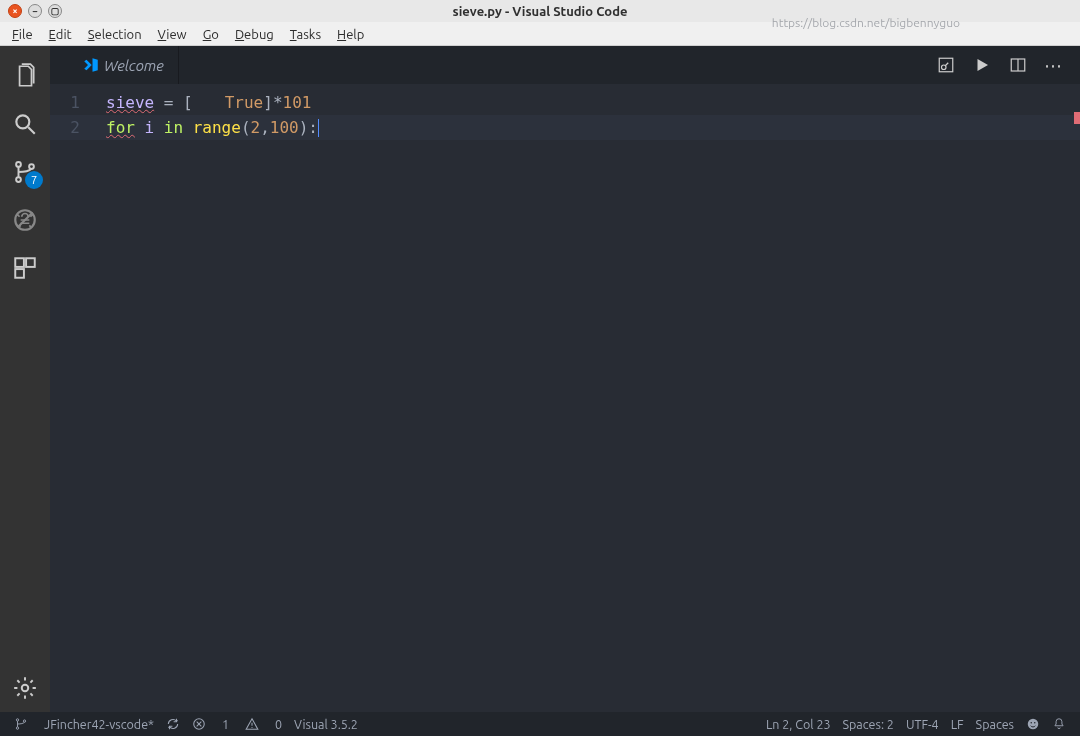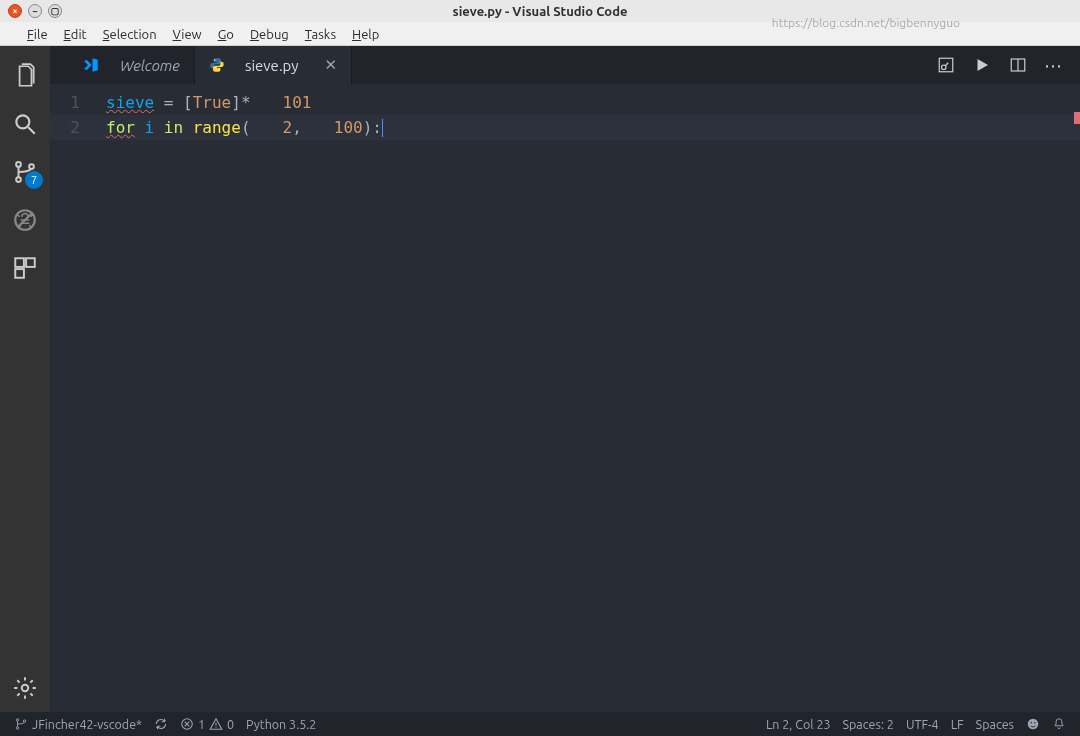--- a/index.html
+++ b/index.html
@@ -16,21 +16,21 @@
   }
   .window-controls { display: flex; gap: 6px; padding-left: 8px; }
   .wc { width: 14px; height: 14px; border-radius: 50%; border: 1px solid #888; display: flex; align-items: center; justify-content: center; font-size: 9px; line-height: 1; }
   .wc-close { background: #e95420; border-color: #c34113; color: #fff; }
   .wc-min, .wc-max { background: #ddd; }
   .title-text { position: absolute; left: 50%; transform: translateX(-50%); font-size: 13px; font-weight: 700; }
 
   
   .menu-bar {
     height: 24px; background: #f0f0f0; display: flex; align-items: center;
-    padding: 0 19px; border-bottom: 1px solid #d0d0d0; font-size: 13px; color: #2c2c2c;
+    padding: 0 4px; border-bottom: 1px solid #d0d0d0; font-size: 13px; color: #2c2c2c;
   }
   .menu-item { padding: 0 8px; cursor: default; }
   .menu-item .ul { text-decoration: underline; }
 
   
   .app { flex: 1 1 auto; display: flex; background: #1e1e1e; color: #ccc; position: relative; }
 
   
   .activity-bar {
     width: 50px; background: #333333; display: flex; flex-direction: column;
@@ -47,61 +47,61 @@
   .act-scm { position: relative; }
 
   
   .editor-col { flex: 1; display: flex; flex-direction: column; }
 
   .tabs {
     height: 38px; background: #21252b; display: flex; align-items: stretch;
     padding-left: 18px;
   }
   .tab {
-    display: flex; align-items: center; gap: 20px; padding: 0 14px;
+    display: flex; align-items: center; gap: 4px; padding: 0 14px;
     font-size: 15px; color: #9da5b4; cursor: pointer; font-style: italic;
     border-right: 1px solid #181a1f;
   }
   .tab.active { background: #282c34; color: #d7dae0; font-style: normal; }
   .tab .close { font-style: normal; color: #9da5b4; font-size: 15px; margin-left: 6px; }
   .tab-actions {
     margin-left: auto; display: flex; align-items: center; gap: 12px; padding-right: 14px;
   }
   .tab-actions .ta { width: 24px; height: 24px; display:flex;align-items:center;justify-content:center; cursor:pointer;}
   .tab-actions svg { width: 18px; height: 18px; }
   .dots { color:#ccc; font-size:18px; letter-spacing:2px; }
 
   .editor {
     flex: 1; background: #282c34; font-family: "Consolas","Menlo","DejaVu Sans Mono",monospace;
     font-size: 16px; line-height: 24px; position: relative; padding-top: 6px;
   }
   .line { display: flex; height: 25px; align-items:center;}
   .gutter { width: 56px; color: #4b5363; text-align: right; padding-right: 26px; user-select:none;}
   .code { white-space: pre; color: #abb2bf; }
   .line.current { background: #2c313c; }
-  .tok-var { color: #0ea5e9; }
+  .tok-var { color: #c4b5fd; }
   .tok-op { color: #abb2bf; }
   .tok-punc { color: #abb2bf; }
-  .tok-const { color: #d19a66; }
-  .tok-num { color: #d19a66; margin-left: 32px; }
+  .tok-const { color: #d19a66; margin-left: 32px; }
+  .tok-num { color: #d19a66; }
   .tok-kw { color: #bef264; }
   .tok-func { color: #fde047; }
   .squiggle { text-decoration: underline wavy #e06c75; text-decoration-thickness: 1px;}
   .cursor-caret { display:inline-block; width:1px; height:18px; background:#528bff; vertical-align:middle;}
 
   .minimap-marker {
     position: absolute; right: 0; top: 28px; width: 6px; height: 12px; background: #e06c75;
   }
 
   
   .status-bar {
     height: 24px; background: #21252b; color: #9da5b4; display: flex;
     align-items: center; font-size: 12.5px; padding: 0 8px;
   }
-  .sb-item { display: flex; align-items: center; gap: 4px; padding: 0 6px; cursor:pointer; }
+  .sb-item { display: flex; align-items: center; gap: 16px; padding: 0 6px; cursor:pointer; }
   .sb-spacer { flex: 1; }
   .sb-item svg { width: 14px; height: 14px; }
   .watermark { position:absolute; right:120px; top:16px; color:#6a6f78; font-size:12px; opacity:0.55;}
 </style>
 </head>
 <body>
 
 <div class="title-bar">
   <div class="window-controls">
     <div class="wc wc-close">×</div>
@@ -170,30 +170,20 @@
 
   <div class="editor-col">
 
     <div class="tabs">
       <div class="tab">
         <svg width="18" height="18" viewBox="0 0 24 24">
             <path d="M3 17l5-5-5-5 3-2 7 7-7 7z M14 3l7 2v14l-7 2z" fill="#0098ff"></path>
           </svg>
         <span>Welcome</span>
       </div>
-      <div class="tab active">
-        <svg width="16" height="16" viewBox="0 0 24 24">
-            <path d="M11 2c-4 0-4 2-4 3v3h5v1H5c-2 0-3 1-3 4s1 4 3 4h2v-3c0-2 1-3 3-3h5c2 0 3-1 3-3V5c0-2-2-3-4-3z" fill="#3572A5"></path>
-            <circle cx="8.5" cy="4.5" r="1" fill="#fff"></circle>
-            <path d="M13 22c4 0 4-2 4-3v-3h-5v-1h7c2 0 3-1 3-4s-1-4-3-4h-2v3c0 2-1 3-3 3H9c-2 0-3 1-3 3v3c0 2 2 3 4 3z" fill="#FFD43B"></path>
-            <circle cx="15.5" cy="19.5" r="1" fill="#fff"></circle>
-          </svg>
-        <span>sieve.py</span>
-        <span class="close">✕</span>
-      </div>
 
       <div class="tab-actions">
         <div class="ta">
           <svg viewBox="0 0 24 24">
               <rect x="3" y="3" width="18" height="18" fill="none" stroke="#ccc" stroke-width="1.6"></rect>
               <circle cx="9" cy="15" r="3" fill="none" stroke="#ccc" stroke-width="1.6"></circle>
               <path d="M11 13l4-4" stroke="#ccc" stroke-width="1.6"></path>
             </svg>
         </div>
         <div class="ta">
@@ -252,21 +242,21 @@
       </svg>
     <span>1</span>
     <svg viewBox="0 0 24 24">
         <path d="M12 3l10 18H2z" fill="none" stroke="#9da5b4" stroke-width="1.8"></path>
         <line x1="12" y1="10" x2="12" y2="15" stroke="#9da5b4" stroke-width="1.8"></line>
         <circle cx="12" cy="18" r="1" fill="#9da5b4"></circle>
       </svg>
     <span>0</span>
   </div>
   <div class="sb-item">
-    <span>Python 3.5.2</span>
+    <span>Visual 3.5.2</span>
   </div>
   <div class="sb-spacer"></div>
   <div class="sb-item">
       <span>Ln 2, Col 23</span>
     </div>
   <div class="sb-item">
       <span>Spaces: 2</span>
     </div>
   <div class="sb-item">
       <span>UTF-4</span>

